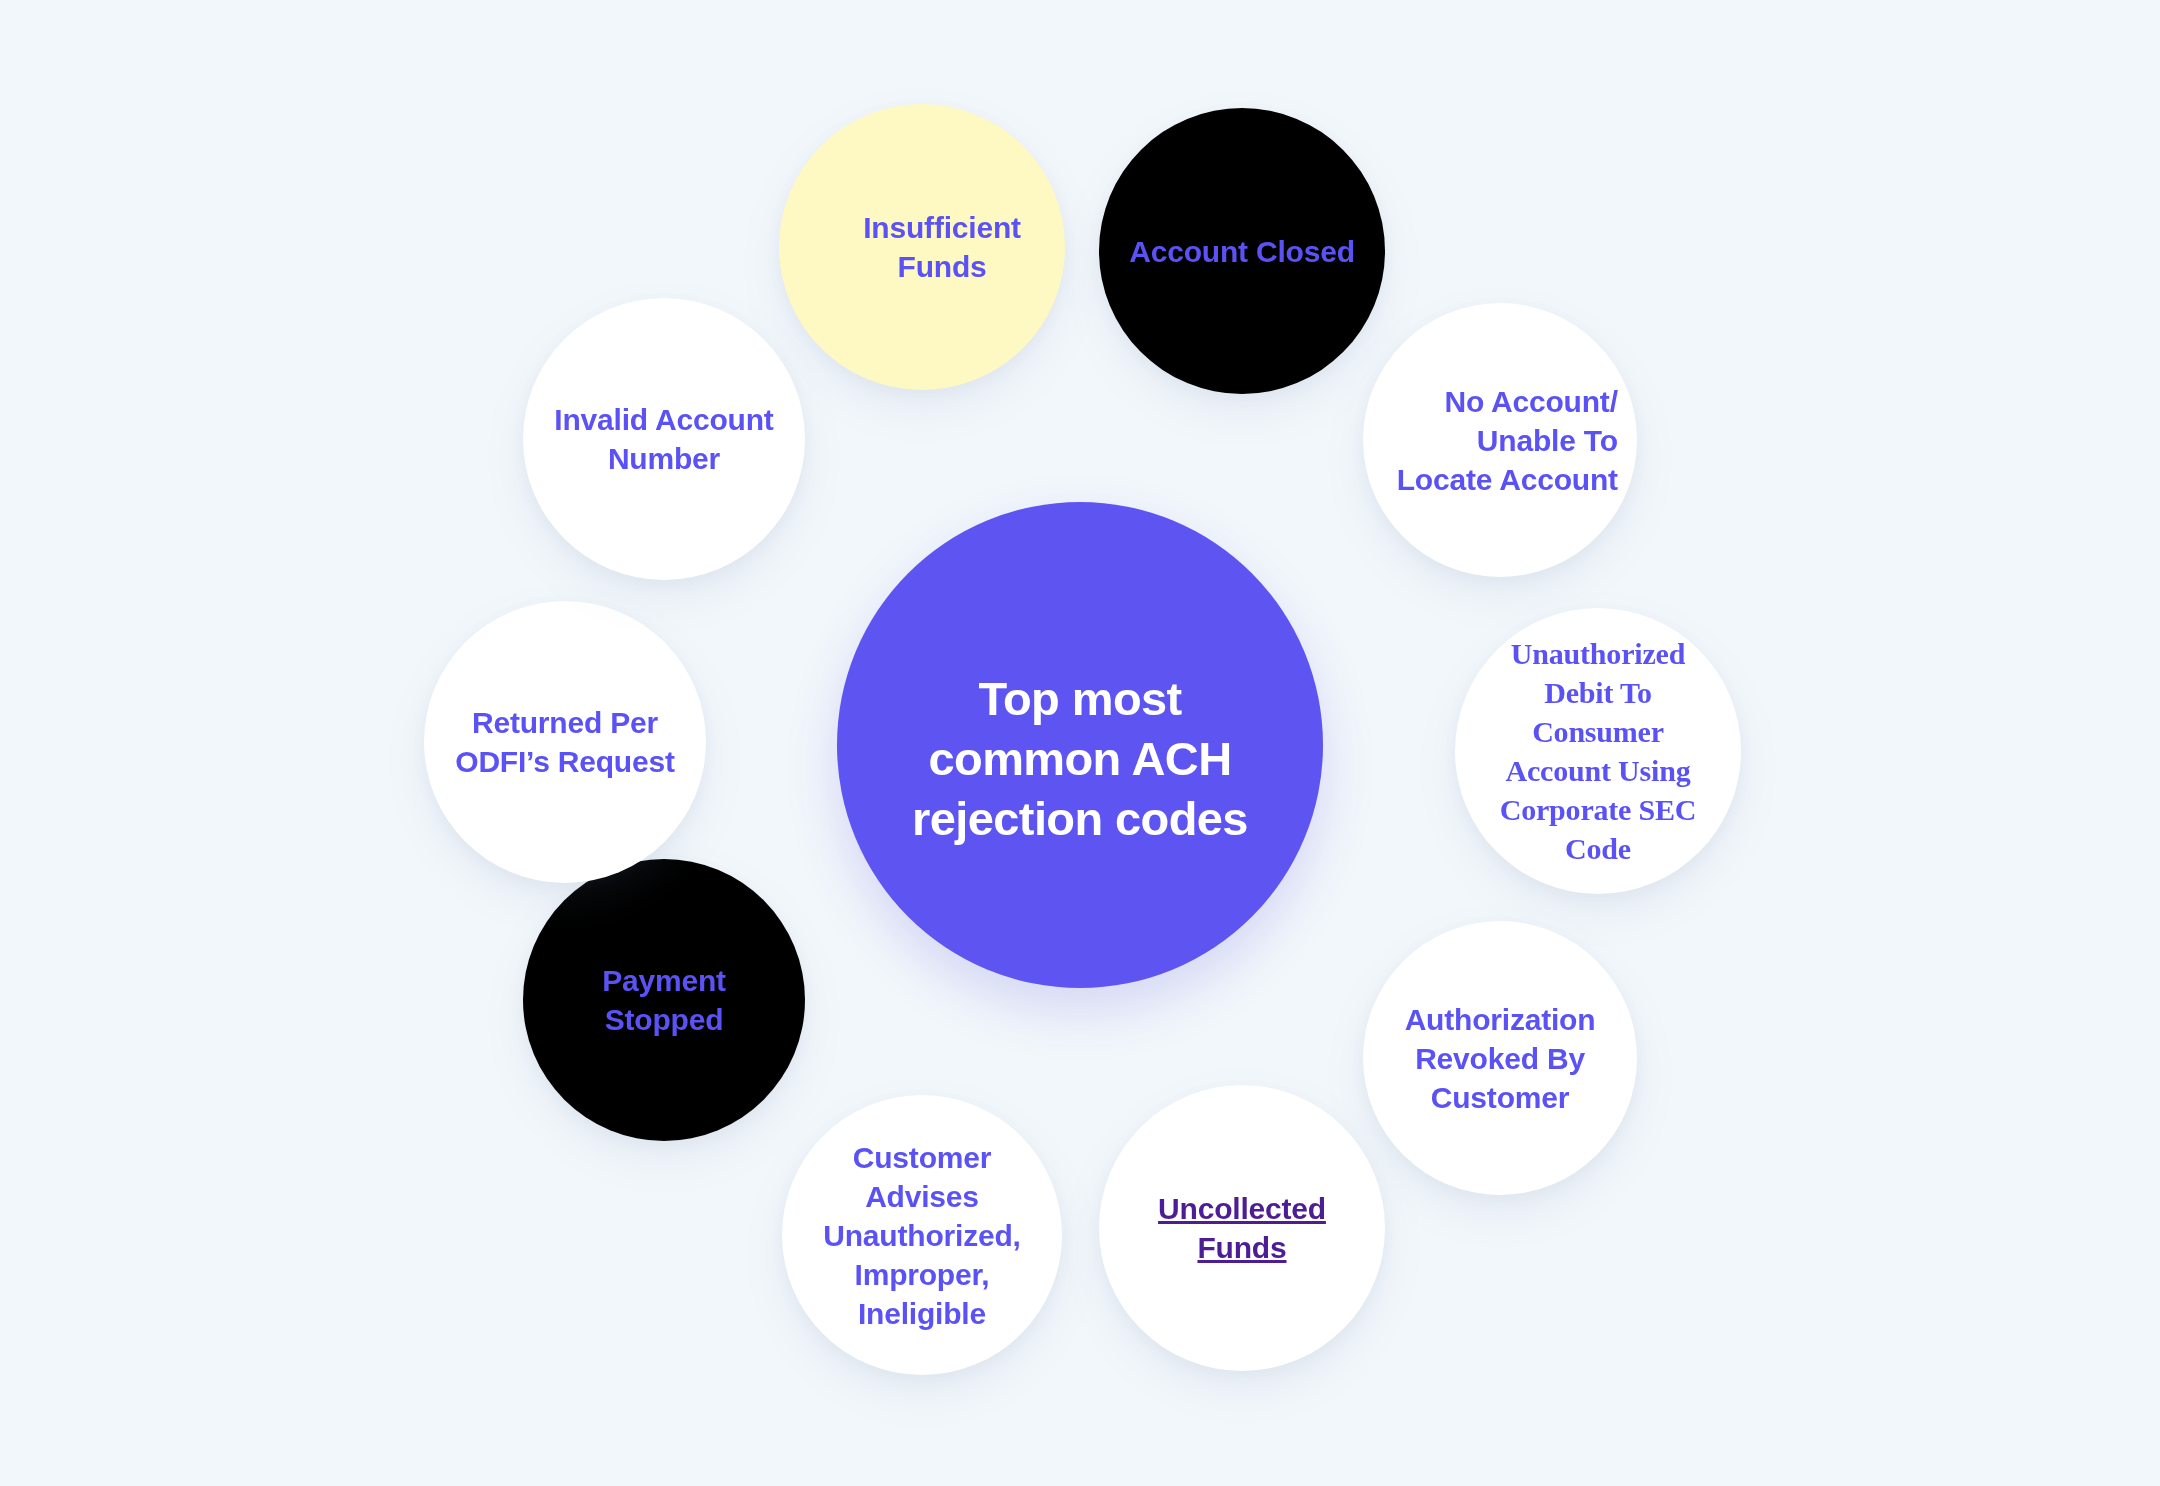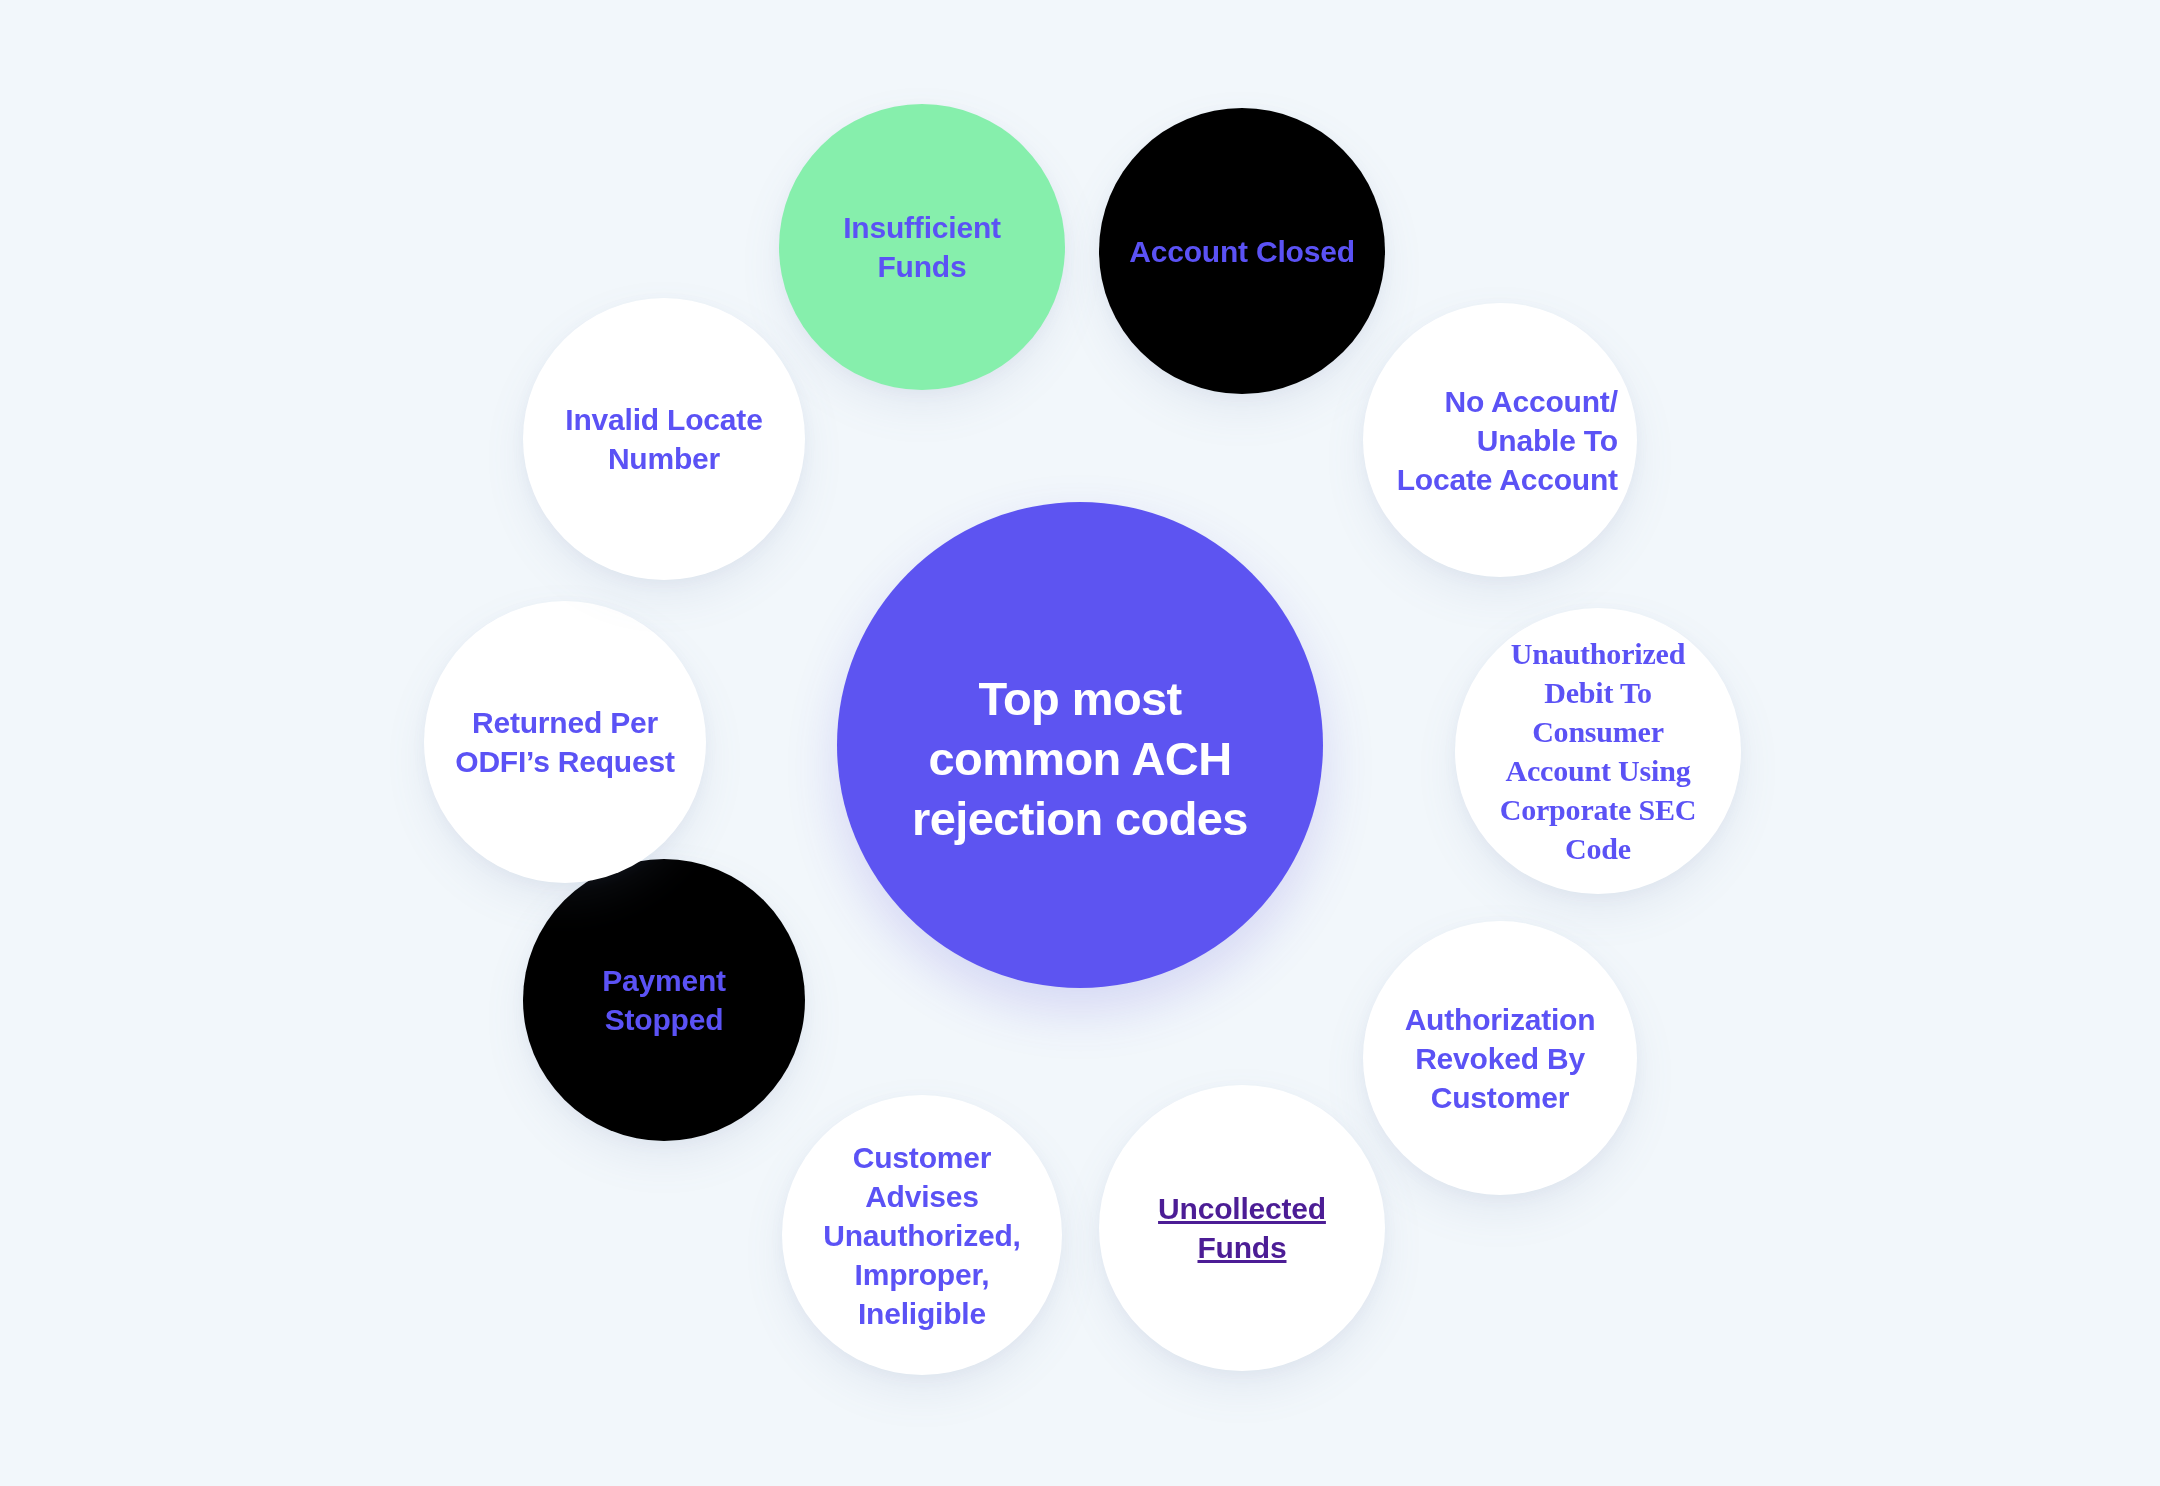--- a/index.html
+++ b/index.html
@@ -56,21 +56,21 @@
     letter-spacing: -0.6px;
     margin-top: 28px;
   }
 </style>
 </head>
 <body>
 
 <div id="infographic" style="background: rgb(242, 247, 251); width: 2160px; height: 1486px;">
 
   <div id="satellite-layer">
-      <div class="node node-satellite" style="left: 779px; top: 104px; width: 286px; height: 286px; background: #86efac;">
+      <div class="node node-satellite" style="left: 779px; top: 104px; width: 286px; height: 286px; background: #fef9c3; justify-content: flex-end;">
         <span class="label" style="color: rgb(91, 82, 245);">Insufficient
 Funds</span>
       </div>
       <div class="node node-satellite" style="left: 1099px; top: 108px; width: 286px; height: 286px; background: #000000;">
         <span class="label" style="color: rgb(91, 82, 245);">Account Closed</span>
       </div>
       <div class="node node-satellite" style="left: 1363px; top: 303px; width: 274px; height: 274px; background: rgb(255, 255, 255);">
         <span class="label" style="color: rgb(91, 82, 245); text-align: right;">No Account/
 Unable To
 Locate Account</span>
@@ -100,21 +100,21 @@
       </div>
       <div class="node node-satellite" style="left: 523px; top: 859px; width: 282px; height: 282px; background: #000000;">
         <span class="label" style="color: rgb(91, 82, 245);">Payment
 Stopped</span>
       </div>
       <div class="node node-satellite" style="left: 424px; top: 601px; width: 282px; height: 282px; background: rgb(255, 255, 255);">
         <span class="label" style="color: rgb(91, 82, 245);">Returned Per
 ODFI’s Request</span>
       </div>
       <div class="node node-satellite" style="left: 523px; top: 298px; width: 282px; height: 282px; background: rgb(255, 255, 255);">
-        <span class="label" style="color: rgb(91, 82, 245);">Invalid Locate
+        <span class="label" style="color: rgb(91, 82, 245);">Invalid Account
 Number</span>
       </div>
     </div>
 
   <div class="node node-center" id="center-node" style="left: 837px; top: 502px; width: 486px; height: 486px; background: rgb(93, 84, 241);">
     <span class="label" style="color: rgb(255, 255, 255);">Top most
 common ACH
 rejection codes</span>
   </div>
 </div>

